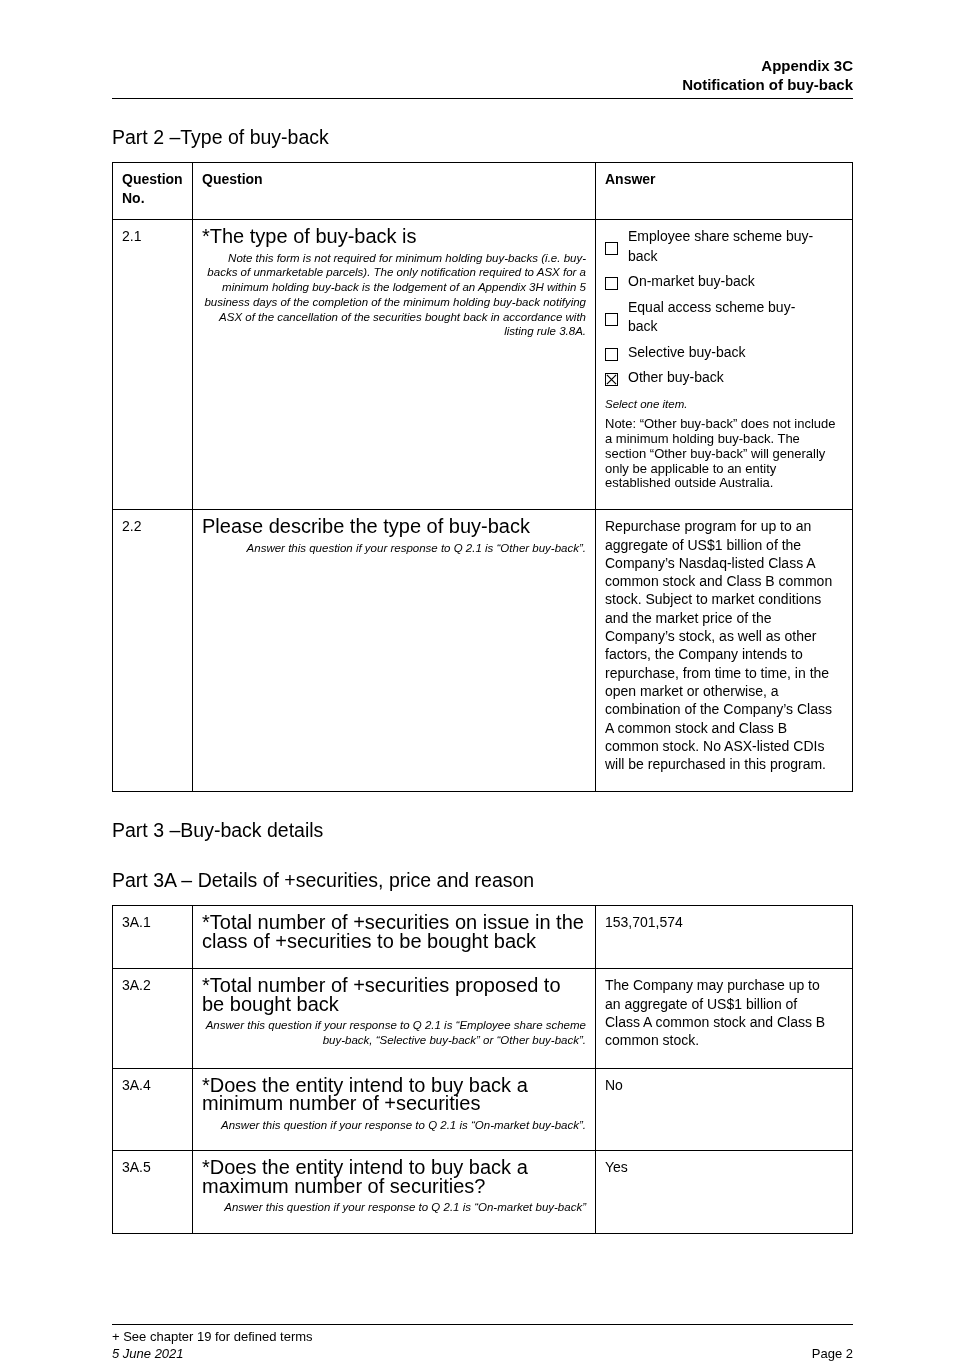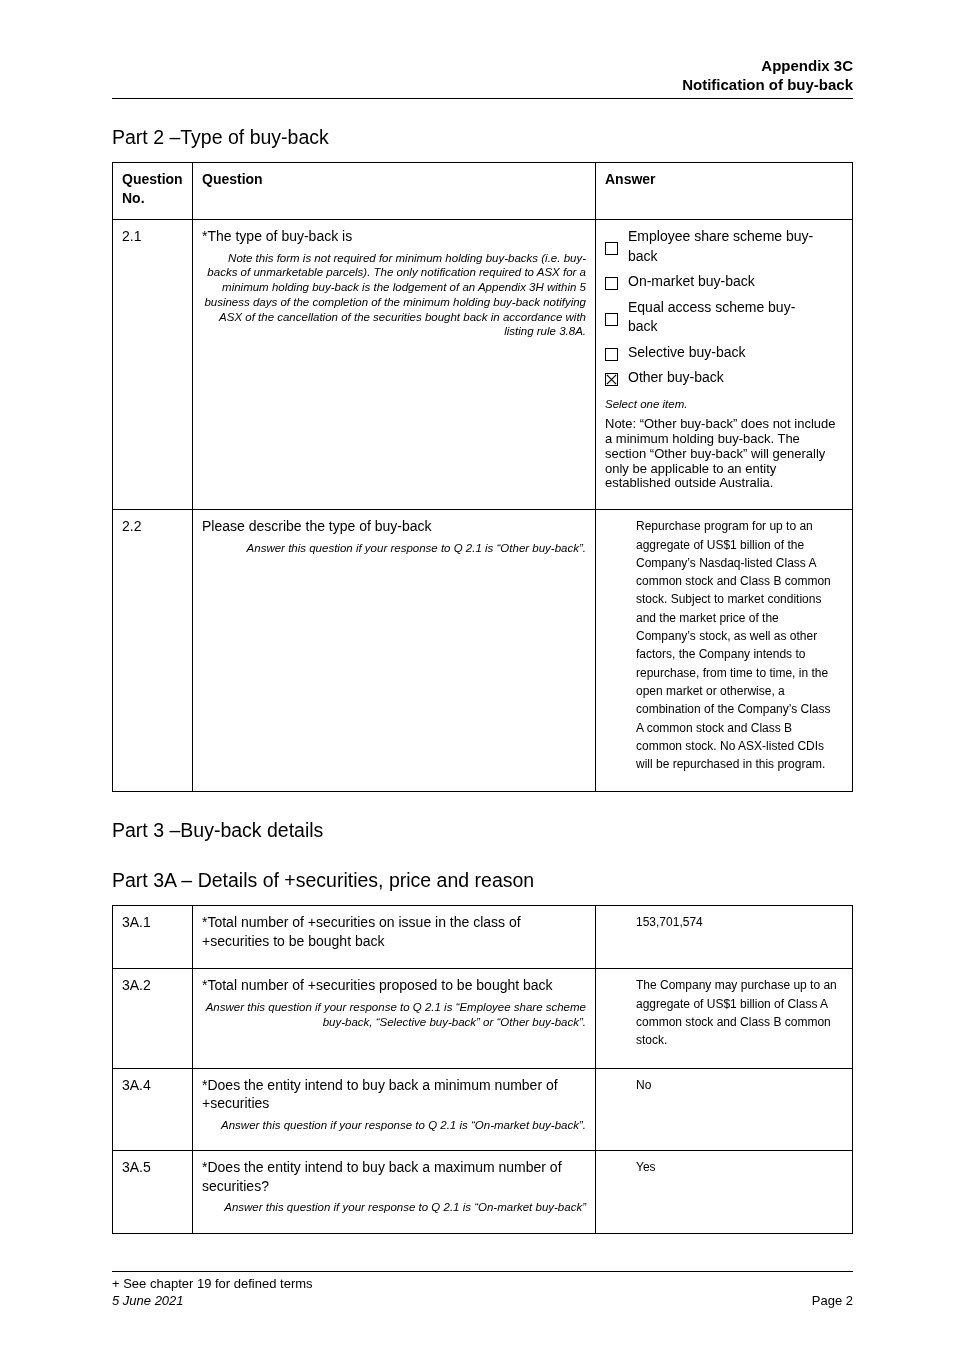--- a/index.html
+++ b/index.html
@@ -53,21 +53,21 @@
     text-align: left;
     padding: 7px 9px 18px 9px;
     font-size: 14px;
     line-height: 18.5px;
     word-wrap: break-word;
   }
   table.qtable th {
     font-weight: bold;
     padding-bottom: 12px;
   }
-  .q-title { font-size: 14px; line-height: 18.5px; }
+  .q-title { font-size: 20px; line-height: 18.5px; }
   .q-note {
     font-style: italic;
     font-size: 11.5px;
     line-height: 14.8px;
     margin-top: 5px;
     text-align: right;
   }
   .q-note:empty { display: none; }
   .answer-cell { padding-right: 13px !important; }
   .cb-item {
@@ -98,26 +98,26 @@
     font-style: italic;
     font-size: 11.5px;
     line-height: 14.8px;
     margin-top: 9px;
   }
   .a-note {
     font-size: 13px;
     line-height: 14.8px;
     margin-top: 6px;
   }
-  .a-text { font-size: 12px; line-height: 18.3px; max-width: 228px; margin-left: 31px; }
+  .a-text { font-size: 14px; line-height: 18.3px; max-width: 228px; }
   .footer {
     position: absolute;
     left: 112px;
     width: 741px;
-    top: 1271px;
+    top: 1324px;
     font-size: 13px;
     line-height: 16.5px;
   }
   .footer .rule { margin-top: 0; }
   .footer-line1 { margin-top: 4px; }
   .footer-line2 {
     display: flex;
     justify-content: space-between;
   }
   .footer-date { font-style: italic; }

